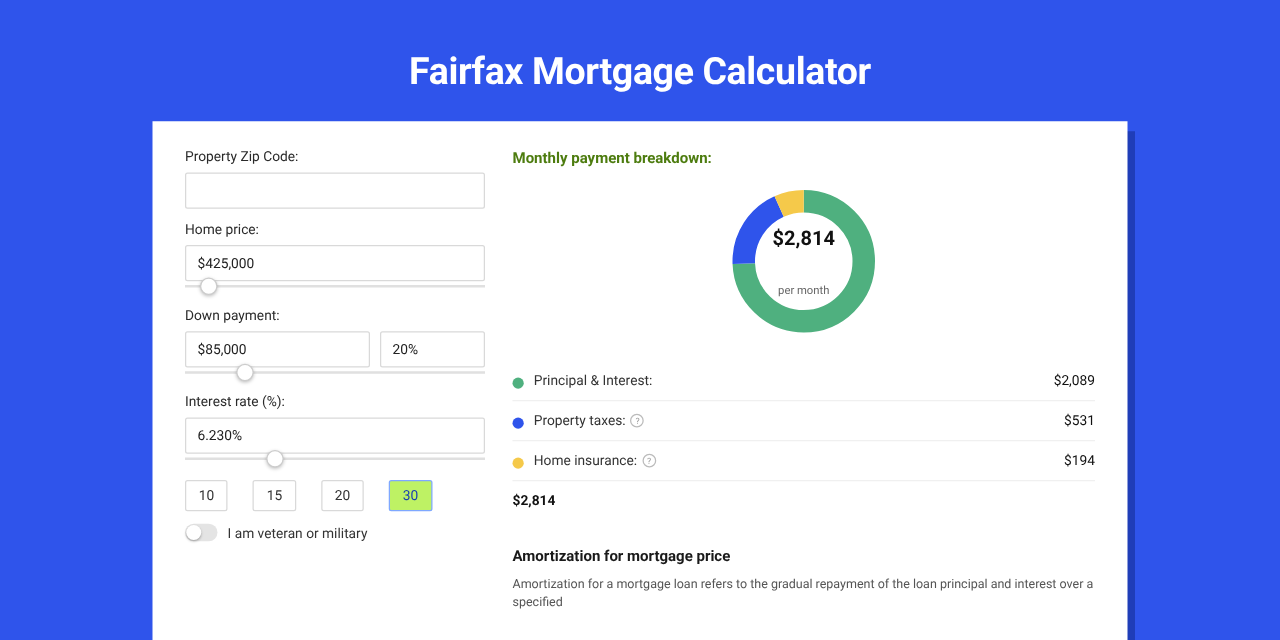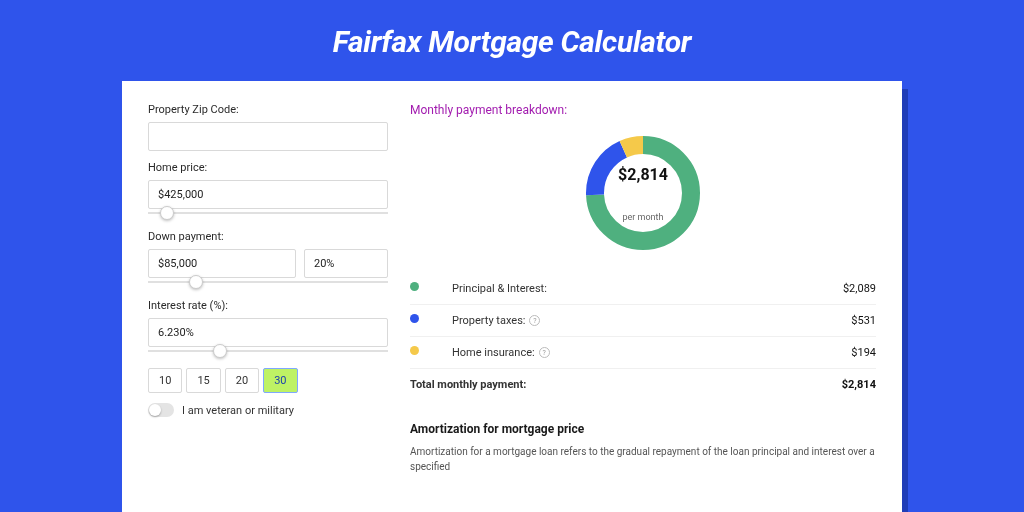--- a/index.html
+++ b/index.html
@@ -1,47 +1,47 @@
 <!DOCTYPE html>
 <html><head>
 <meta charset="utf-8">
 <style>
   *{box-sizing:border-box;margin:0;padding:0;font-family:-apple-system,BlinkMacSystemFont,"Segoe UI",Roboto,Arial,sans-serif;}
   body{background:#2f54eb;width:1024px;height:512px;overflow:hidden;}
-  .hero{padding:24px 0 22px;text-align:center;font-style:italic;}
+  .hero{padding:40px 0 22px;text-align:center;}
   .hero h1{color:#fff;font-size:30px;font-weight:700;letter-spacing:-0.3px;}
   .card{background:#fff;width:780px;margin:0 auto;box-shadow:6px 8px 0 0 #1f3db8;padding:22px 26px 40px;}
   .columns{display:flex;gap:22px;}
   .left{width:240px;flex-shrink:0;}
   .right{flex:1;}
   .lbl{font-size:11px;color:#2a2a2a;margin-bottom:6px;display:block;}
   .field{margin-bottom:10px;}
   .inp{width:100%;border:1px solid #d9d9d9;border-radius:2px;padding:7px 9px;font-size:11px;color:#222;}
   .slider{position:relative;height:14px;margin-top:-3px;}
   .slider .track{position:absolute;left:0;right:0;top:6px;height:2px;background:#e0e0e0;}
   .slider .thumb{position:absolute;top:0;width:14px;height:14px;border-radius:50%;background:#fff;border:1px solid #ccc;box-shadow:0 1px 3px rgba(0,0,0,.25);}
   .row{display:flex;gap:8px;}
   .row .inp:first-child{flex:2;}
   .row .inp:last-child{flex:1;}
-  .periods{display:flex;gap:4px;}
+  .periods{display:flex;gap:20px;}
   .periods .p{border:1px solid #d9d9d9;border-radius:2px;padding:5px 10px;font-size:11px;color:#333;cursor:pointer;background:#fff;}
   .periods .p.active{background:#bef264;border-color:#7fa8ff;color:#1a3fb0;}
   .vet{display:flex;align-items:center;gap:8px;}
   .toggle{width:26px;height:14px;background:#e4e4e4;border-radius:7px;position:relative;cursor:pointer;}
   .toggle .knob{position:absolute;left:1px;top:1px;width:12px;height:12px;border-radius:50%;background:#fff;box-shadow:0 1px 2px rgba(0,0,0,.3);}
   .vet-lbl{font-size:11px;color:#333;}
-  .section-title{font-size:12px;font-weight:400;color:#a21caf;margin-bottom:8px;}
+  .section-title{font-size:12px;font-weight:700;color:#4d7c0f;margin-bottom:8px;}
   .donut-wrap{display:flex;justify-content:center;padding:8px 0 14px;}
   .donut{position:relative;width:120px;height:120px;}
   .donut svg{transform:rotate(-90deg);}
   .donut-center{position:absolute;inset:0;display:flex;flex-direction:column;align-items:center;justify-content:center;}
   .donut-amount{font-size:16px;font-weight:700;color:#111;}
   .donut-sub{font-size:9px;color:#666;margin-top:28px;}
   .legend{margin-top:6px;}
-  .legend-row{display:flex;align-items:flex-start;padding:9px 0;border-bottom:1px solid #f0f0f0;gap:25px;}
+  .legend-row{display:flex;align-items:flex-end;padding:9px 0;border-bottom:1px solid #f0f0f0;}
   .legend-row.total{border-bottom:none;font-weight:700;}
   .dot{width:9px;height:9px;border-radius:50%;margin-right:8px;flex-shrink:0;}
   .legend-label{font-size:11px;color:#333;flex:1;display:flex;align-items:center;gap:4px;}
   .legend-val{font-size:11px;color:#111;}
   .info-icon{width:11px;height:11px;border:1px solid #bbb;border-radius:50%;display:inline-flex;align-items:center;justify-content:center;font-size:7px;color:#999;}
   .amort{margin-top:22px;}
   .amort-title{font-size:12px;font-weight:700;color:#1a1a1a;margin-bottom:8px;}
   .amort-text{font-size:10px;color:#555;line-height:1.5;}
 </style>
 </head>
@@ -142,21 +142,20 @@
           </div>
           <div class="legend-row">
             <span class="dot" style="background: rgb(245, 201, 74);"></span>
             <span class="legend-label">
               <span>Home insurance:</span>
               <span class="info-icon">?</span>
             </span>
             <span class="legend-val">$194</span>
           </div>
           <div class="legend-row total">
-            <span class="legend-label" style="margin-left: 0px;">Total monthly payment:</span>
             <span class="legend-val">$2,814</span>
           </div>
         </div>
 
       <div class="amort">
         <div class="amort-title">Amortization for mortgage price</div>
         <div class="amort-text">Amortization for a mortgage loan refers to the gradual repayment of the loan principal and interest over a specified</div>
       </div>
     </div>
   </div>

